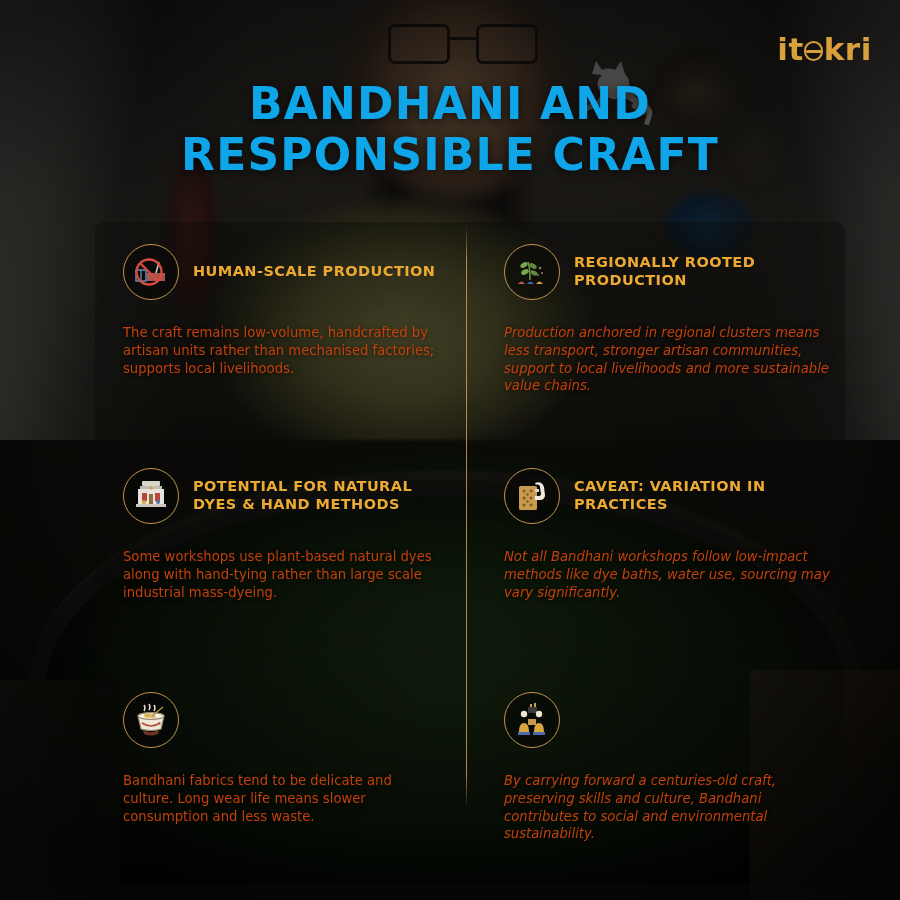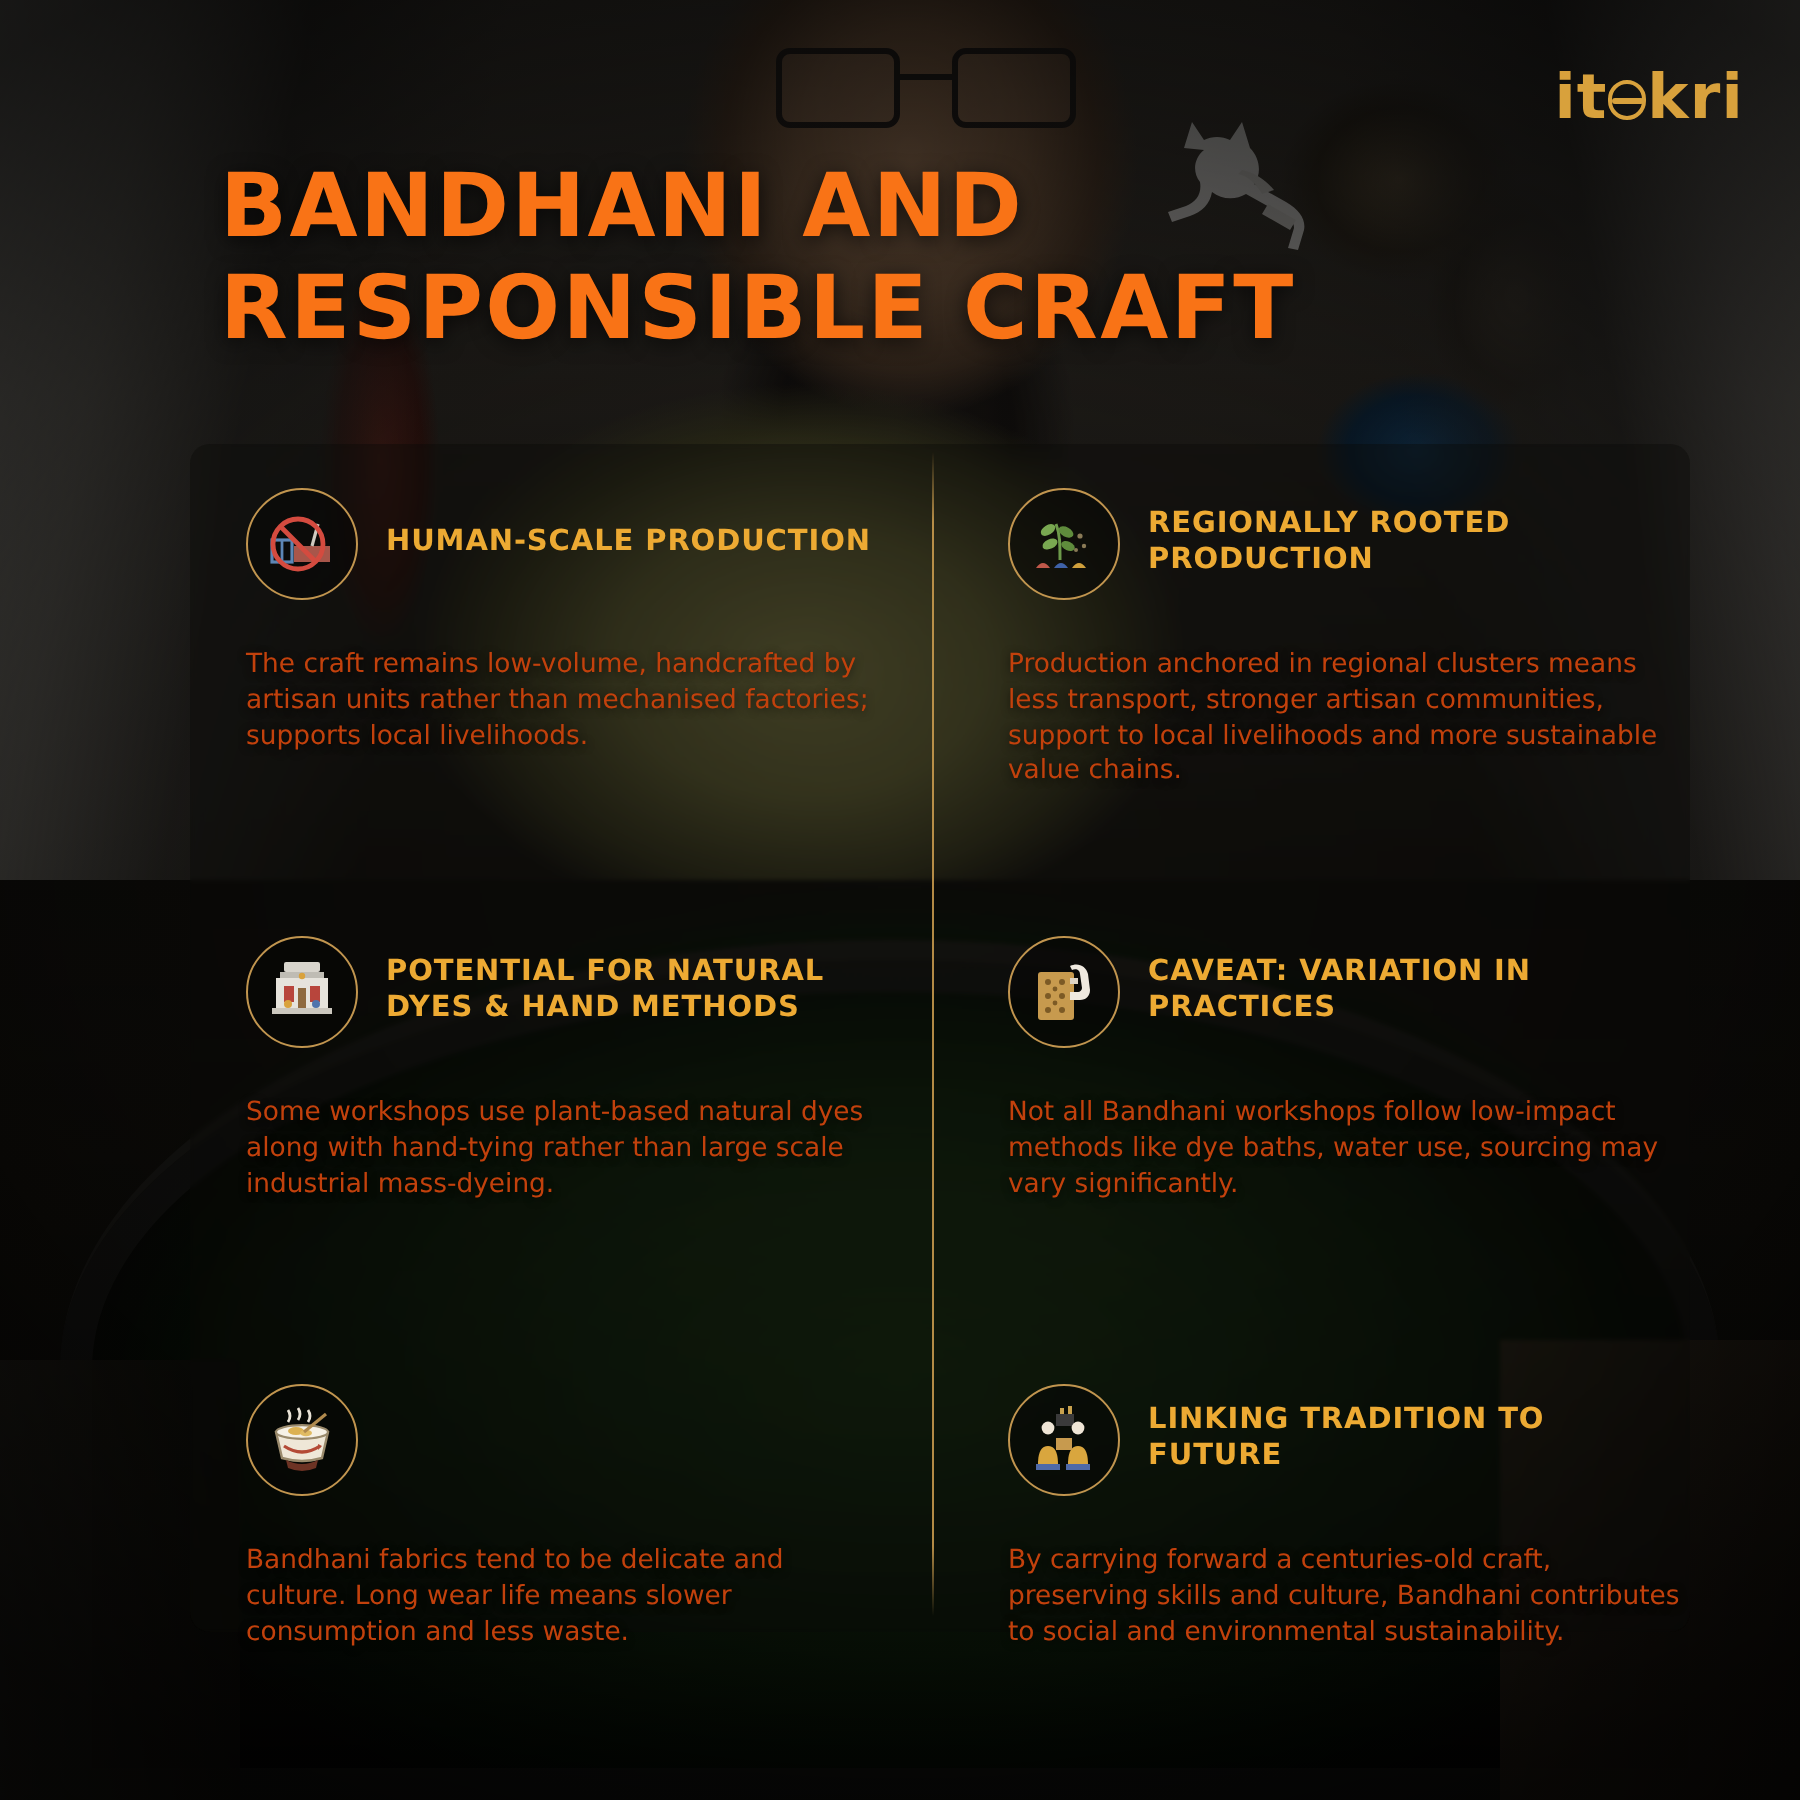--- a/index.html
+++ b/index.html
@@ -110,23 +110,24 @@
     content:""; position:absolute; inset:0;
     border:2.6px solid #d8a13c; border-radius:50%;
   }
   .logo .basket::after {
     content:""; position:absolute; left:8%; right:8%; top:46%; height:3px;
     background:#d8a13c; border-radius:2px;
   }
 
   .title {
     position:absolute; left:0; right:0; top:78px;
+    text-align:center;
     font-size:44px; line-height:1.16; font-weight:800;
     letter-spacing:1.2px;
-    color:#f97316;
+    color:#0ea5e9;
     text-shadow:0 2px 10px rgba(0,0,0,.65);
     font-family:"DejaVu Sans", sans-serif;
     padding:0 110px;
   }
 
   
   .panel {
     position:absolute; left:95px; top:222px; width:750px; height:594px;
     background:rgba(10,9,7,.40);
     border-radius:10px;
@@ -165,21 +166,21 @@
     font-family:"DejaVu Sans", sans-serif;
   }
   .card-body {
     margin-top:24px;
     font-size:13.2px; line-height:1.35;
     color:#c2410c;
     font-family:"DejaVu Sans", sans-serif;
     max-width:330px;
     text-shadow:0 1px 4px rgba(0,0,0,.6);
   }
-  .card.right .card-body { max-width:336px; }
+  .card.right .card-body { max-width:336px;font-style:italic; }
 </style>
 </head>
 <body>
 
 <div id="stage">
 
   <div class="bg">
     <div class="bg-top">
       <div class="glasses">
         <div class="lens l"></div>
@@ -322,20 +323,19 @@
               <rect x="21" y="2" width="2" height="4" fill="#c8a24e"></rect>
               <circle cx="11" cy="13" r="3.2" fill="#efe6d6"></circle>
               <path d="M6 31 q0-9 5-9 q5 0 5 9z" fill="#d9a63e"></path>
               <path d="M5 31 l12 0 0 3 -12 0z" fill="#4f6aa8"></path>
               <circle cx="26" cy="13" r="3.2" fill="#efe6d6"></circle>
               <path d="M21 31 q0-9 5-9 q5 0 5 9z" fill="#d9a63e"></path>
               <path d="M20 31 l12 0 0 3 -12 0z" fill="#4f6aa8"></path>
               <rect x="15" y="18" width="8" height="6" fill="#c79a4e"></rect>
             </svg>
           </div>
-          <div class="card-title">LINKING TRADITION TO FUTURE</div>
         </div>
         <p class="card-body">By carrying forward a centuries-old craft, preserving skills and culture, Bandhani contributes to social and environmental sustainability.</p>
       </div>
 
     </div>
   </div>
 </div>
 
 </body></html>

